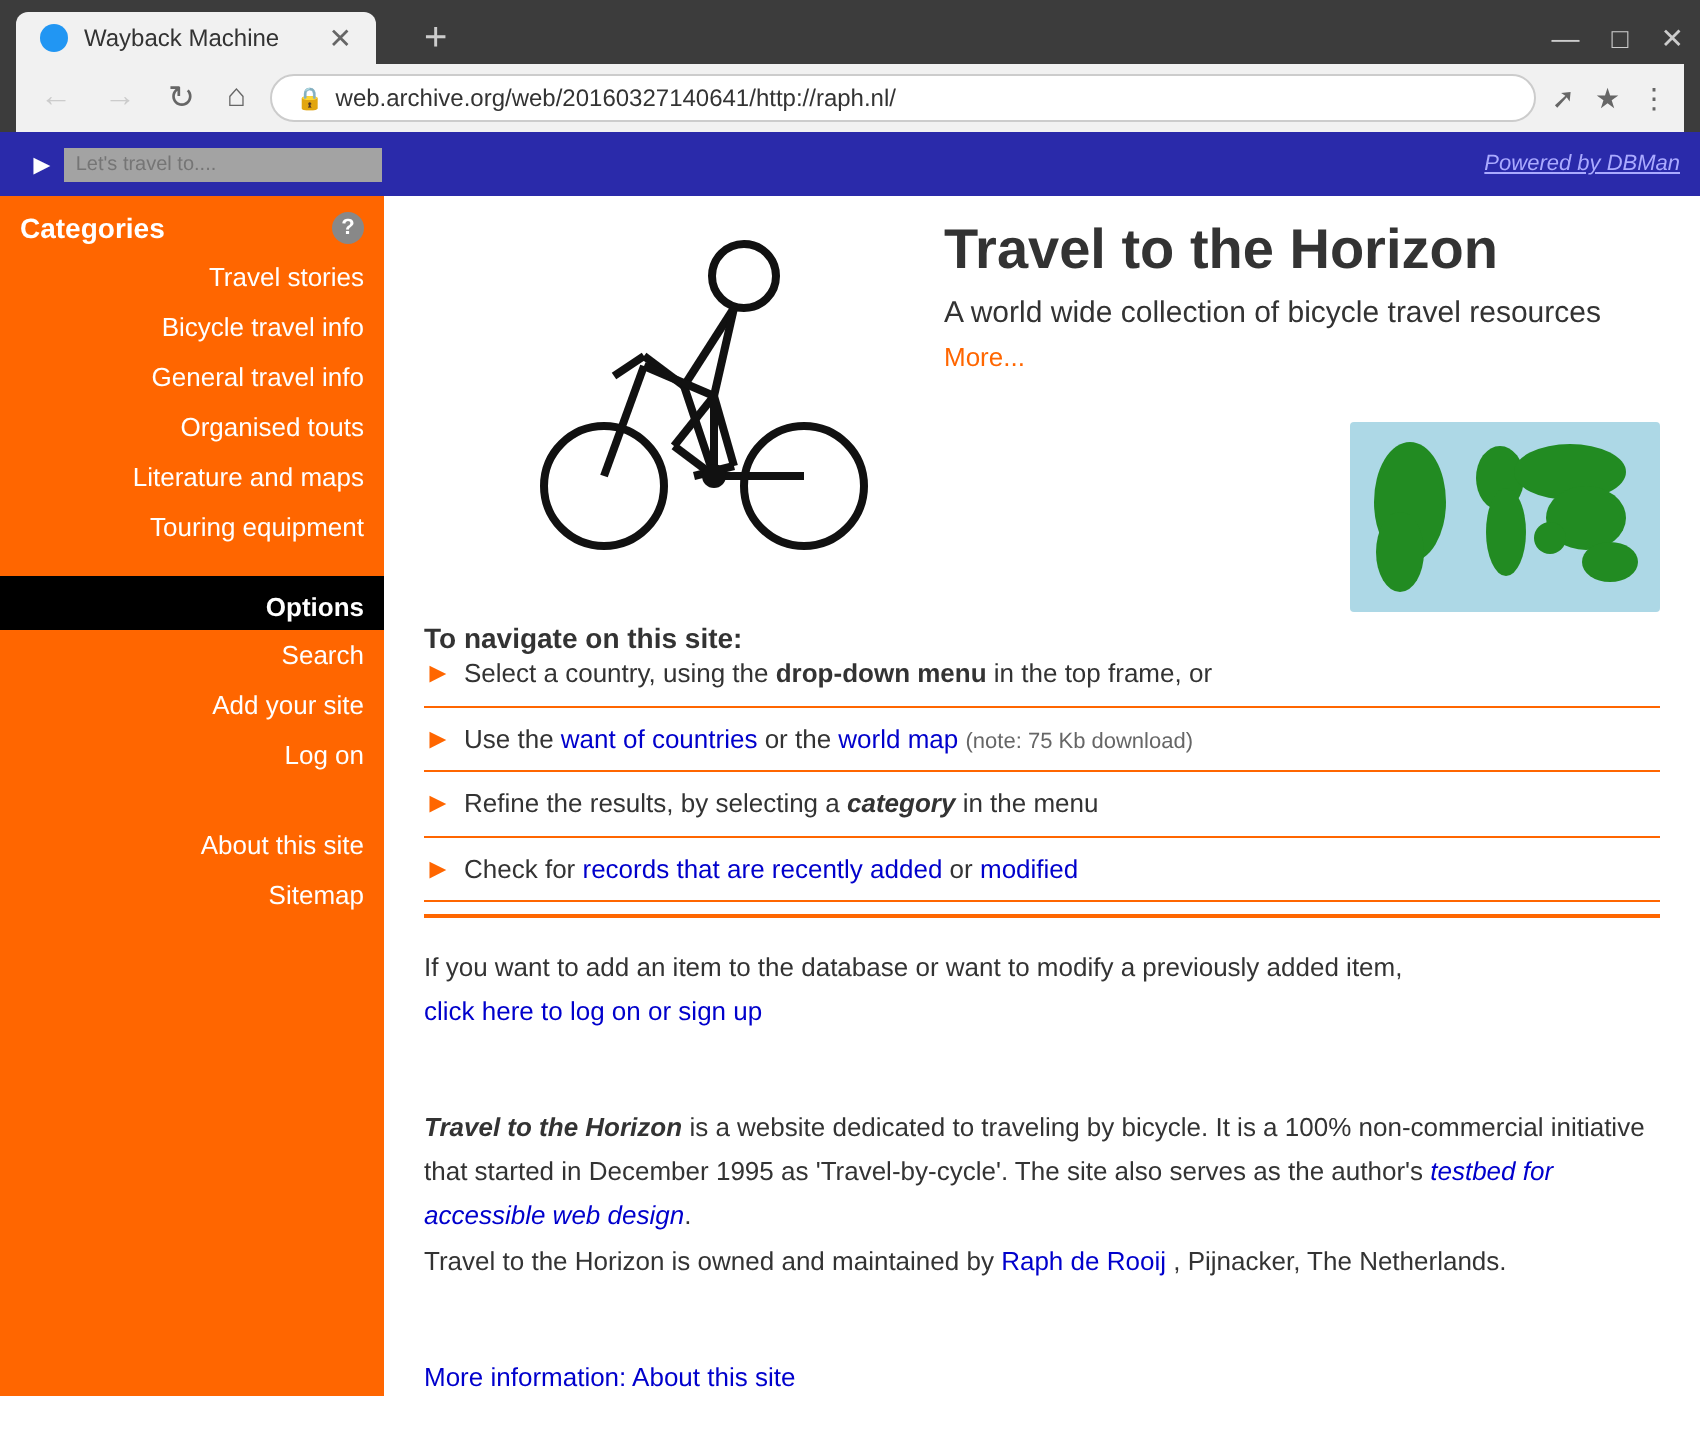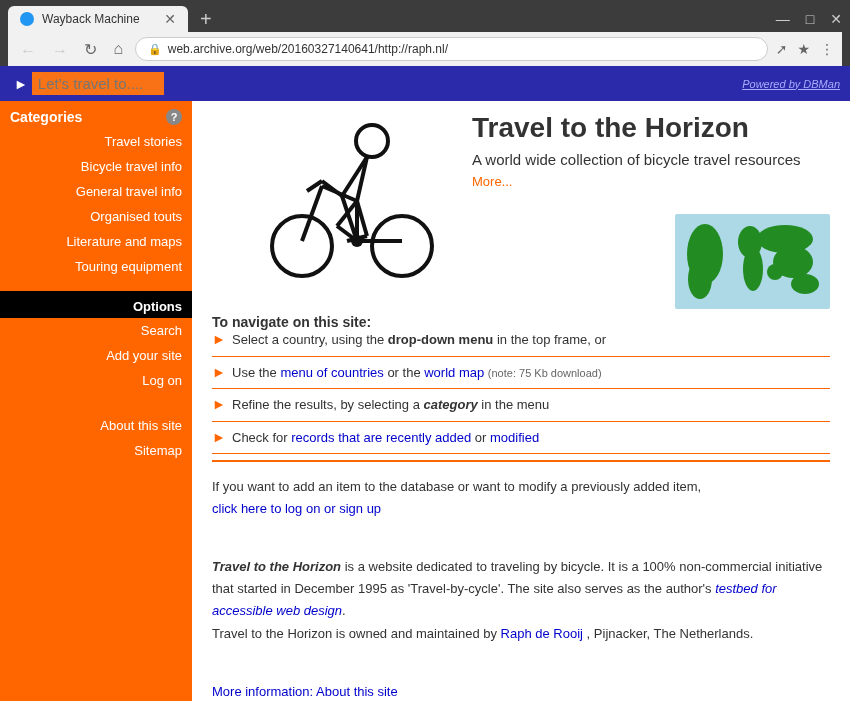--- a/index.html
+++ b/index.html
@@ -6,21 +6,21 @@
     body { font-family: Arial, sans-serif; font-size: 13px; background: #fff; width: 850px; }
 
     
     .browser-chrome {
       background: #3c3c3c;
       padding: 6px 8px 0 8px;
     }
     .tab-bar {
       display: flex;
       align-items: flex-end;
-      gap: 4px;
+      gap: 16px;
       margin-bottom: 0;
     }
     .tab {
       background: #f1f1f1;
       border-radius: 6px 6px 0 0;
       padding: 5px 12px;
       display: flex;
       align-items: center;
       gap: 8px;
       font-size: 12px;
@@ -107,25 +107,25 @@
     }
     .search-arrow {
       background: #2a2aaa;
       color: #fff;
       border: none;
       font-size: 14px;
       cursor: pointer;
       padding: 2px 4px;
     }
     .search-input {
-      width: 132px;
+      width: 159px;
       padding: 3px 6px;
-      font-size: 15px;
+      font-size: 10px;
       border: none;
-      background: #f97316;
+      background: #a3a3a3;
     }
     .powered-by {
       color: #aaaaff;
       font-size: 11px;
       text-decoration: underline;
       font-style: italic;
     }
 
     
     .main-layout {
@@ -404,21 +404,21 @@
         <div class="nav-item">
           <span class="nav-arrow">►</span>
           <span class="nav-item-text">
             Select a country, using the <b>drop-down menu</b> in the top frame, or
           </span>
         </div>
 
         <div class="nav-item">
           <span class="nav-arrow">►</span>
           <span class="nav-item-text">
-            Use the <a>menu of countries</a> or the <a>world map</a> <span class="note-text">(note: 75 Kb download)</span>
+            Use the <a>want of countries</a> or the <a>world map</a> <span class="note-text">(note: 75 Kb download)</span>
           </span>
         </div>
 
         <div class="nav-item">
           <span class="nav-arrow">►</span>
           <span class="nav-item-text">
             Refine the results, by selecting a <i><b>category</b></i> in the menu
           </span>
         </div>
 

